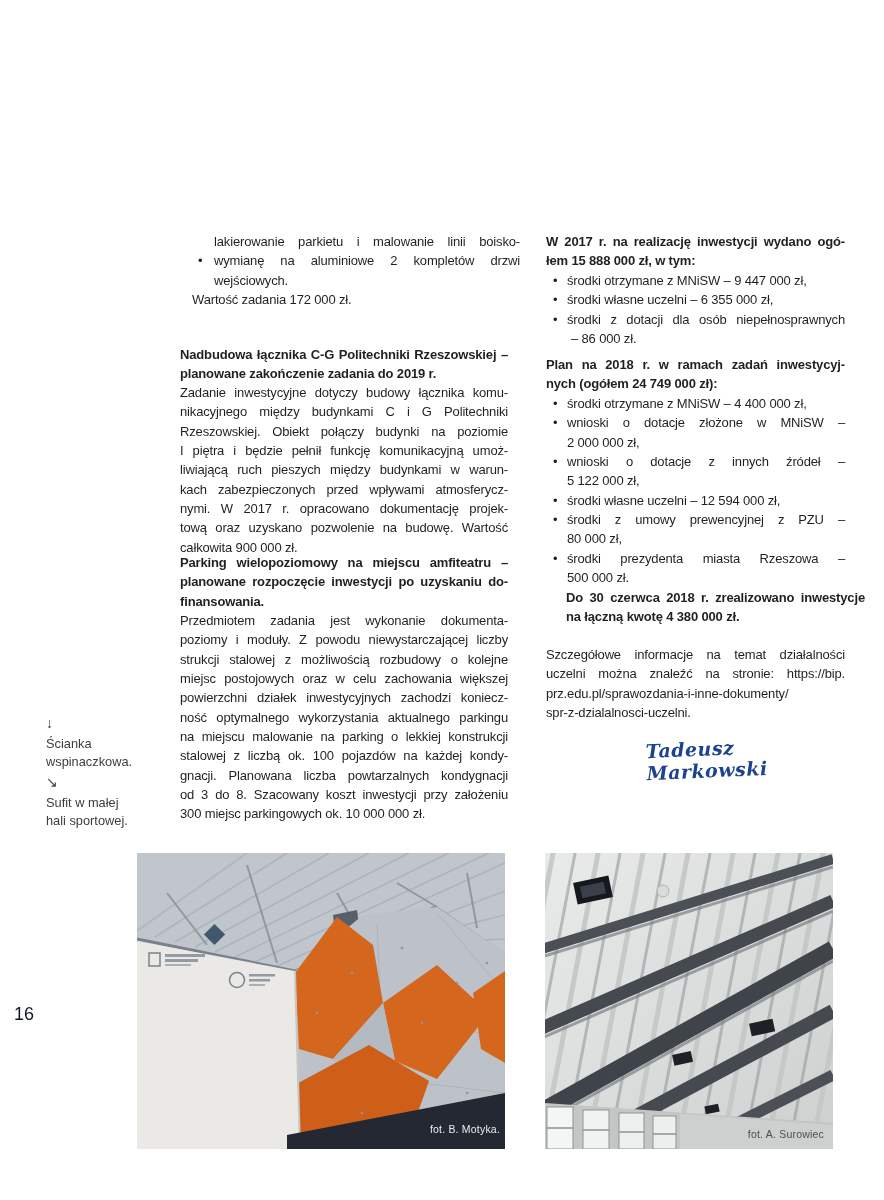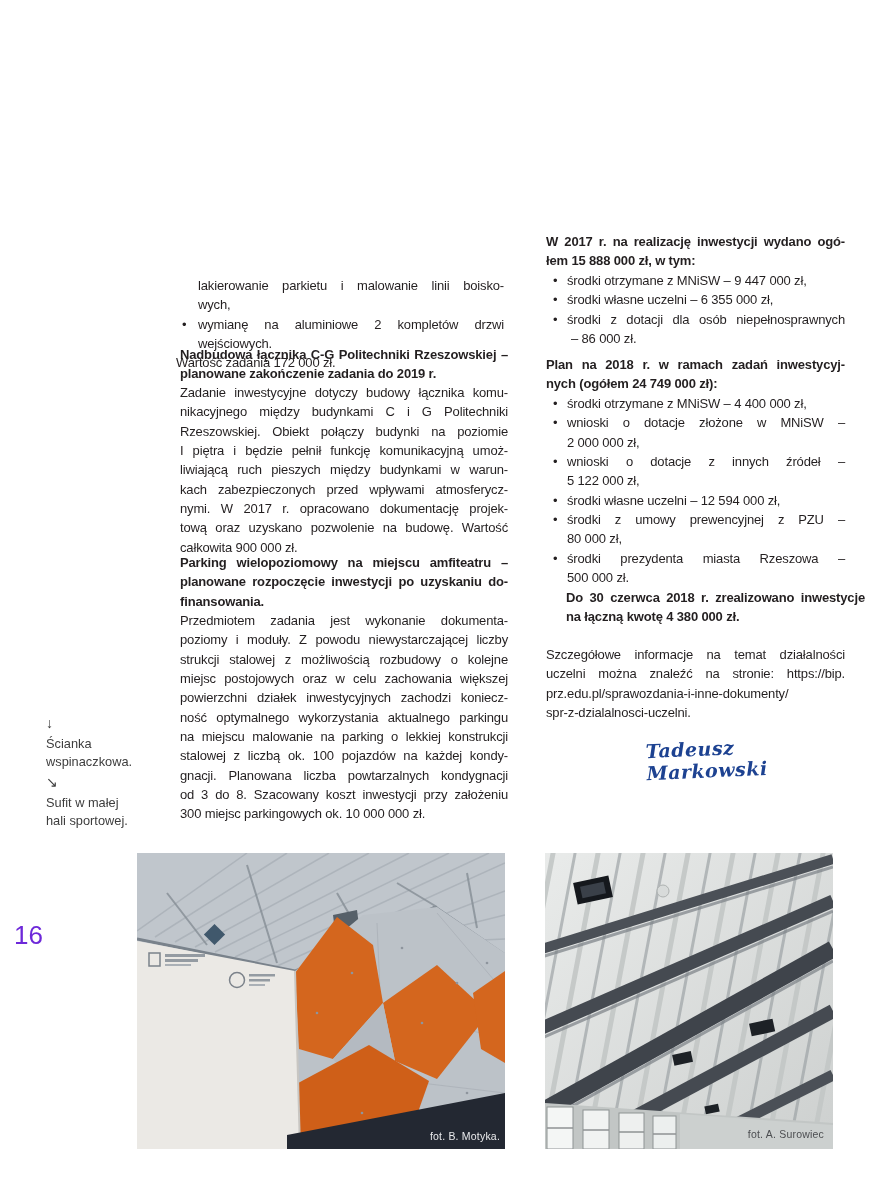--- a/index.html
+++ b/index.html
@@ -10,27 +10,27 @@
   .ln{min-height:19.35px;}
   .j{text-align:justify;text-align-last:justify;}
   .l{text-align:left;text-align-last:left;}
   .ind{padding-left:21px;}
   .ind2{padding-left:22px;}
   .b{position:relative;}
   .b .blt{position:absolute;left:7px;top:0;}
   .b .blt2{position:absolute;left:6px;top:0;}
   .caption{position:absolute;left:46px;width:118px;font-size:12.8px;line-height:18px;color:#3d3d3d;}
   .cap-arrow{font-size:14px;color:#3d3d3d;margin-bottom:3px;}
-  .pagenum{position:absolute;left:14px;top:920px;font-size:26px;color:#6d28d9;}
+  .pagenum{position:absolute;left:14px;top:1004px;font-size:18px;color:#0f172a;}
   .photo{position:absolute;top:853px;height:296px;overflow:hidden;}
   .photo svg{display:block;width:100%;height:100%;}
   #photo-left{left:137px;width:368px;}
   #photo-right{left:545px;width:288px;text-align:right;}
   .credit{position:absolute;font-size:10.5px;letter-spacing:0.2px;}
-  .credit-dark{right:5px;bottom:7px;color:#e9eaec;}
+  .credit-dark{right:5px;bottom:14px;color:#e9eaec;}
   .credit-light{right:9px;bottom:9px;color:#4c4e51;}
   .signature{position:absolute;left:646px;top:736px;width:190px;height:44px;
              font-family:"DejaVu Serif",serif;font-style:italic;font-weight:bold;
              font-size:19px;color:#1d4291;transform:rotate(-2.5deg);letter-spacing:0.5px;}
 </style>
 </head>
 <body>
 
 <div class="page">
 
@@ -40,23 +40,22 @@
     <div class="cap-arrow">↓</div>
     <div>Ścianka</div>
     <div>wspinaczkowa.</div>
   </div>
   <div class="caption" style="top:773px;">
     <div class="cap-arrow">↘</div>
     <div>Sufit w małej</div>
     <div>hali sportowej.</div>
   </div>
 
-  <div class="blk" style="left:176px;top:232px;width:328px;margin-top:44px;">
+  <div class="blk" style="left:192px;top:232px;width:328px;">
     <div class="ln j ind2">lakierowanie parkietu i malowanie linii boisko-</div>
-    <div class="ln l ind2">wych,</div>
     <div class="ln j ind2 b"><span class="blt2">•</span><span>wymianę na aluminiowe 2 kompletów drzwi</span></div>
     <div class="ln l ind2">wejściowych.</div>
     <div class="ln l">Wartość zadania 172 000 zł.</div>
   </div>
 
   <div class="blk bold" style="left:180px;top:345px;width:328px;">
     <div class="ln j">Nadbudowa łącznika C-G Politechniki Rzeszowskiej –</div>
     <div class="ln l">planowane zakończenie zadania do 2019 r.</div>
   </div>
 

